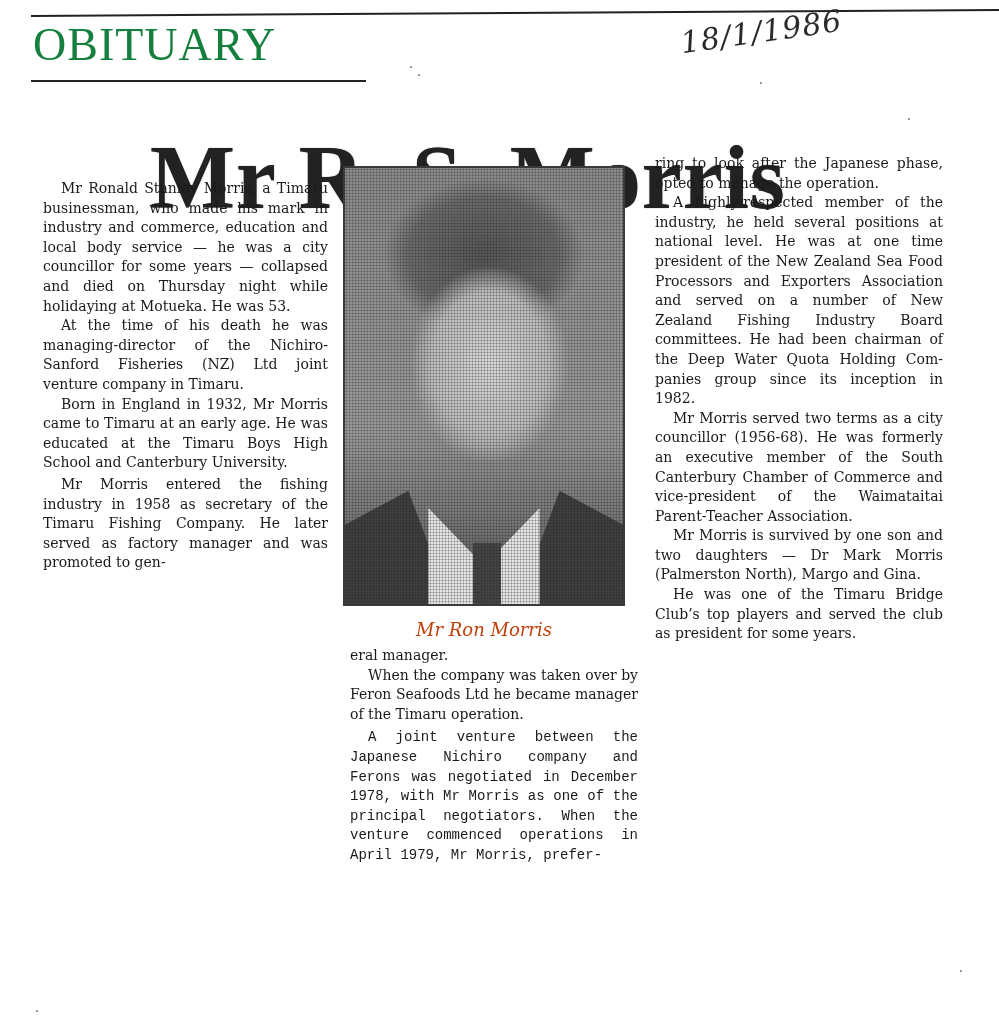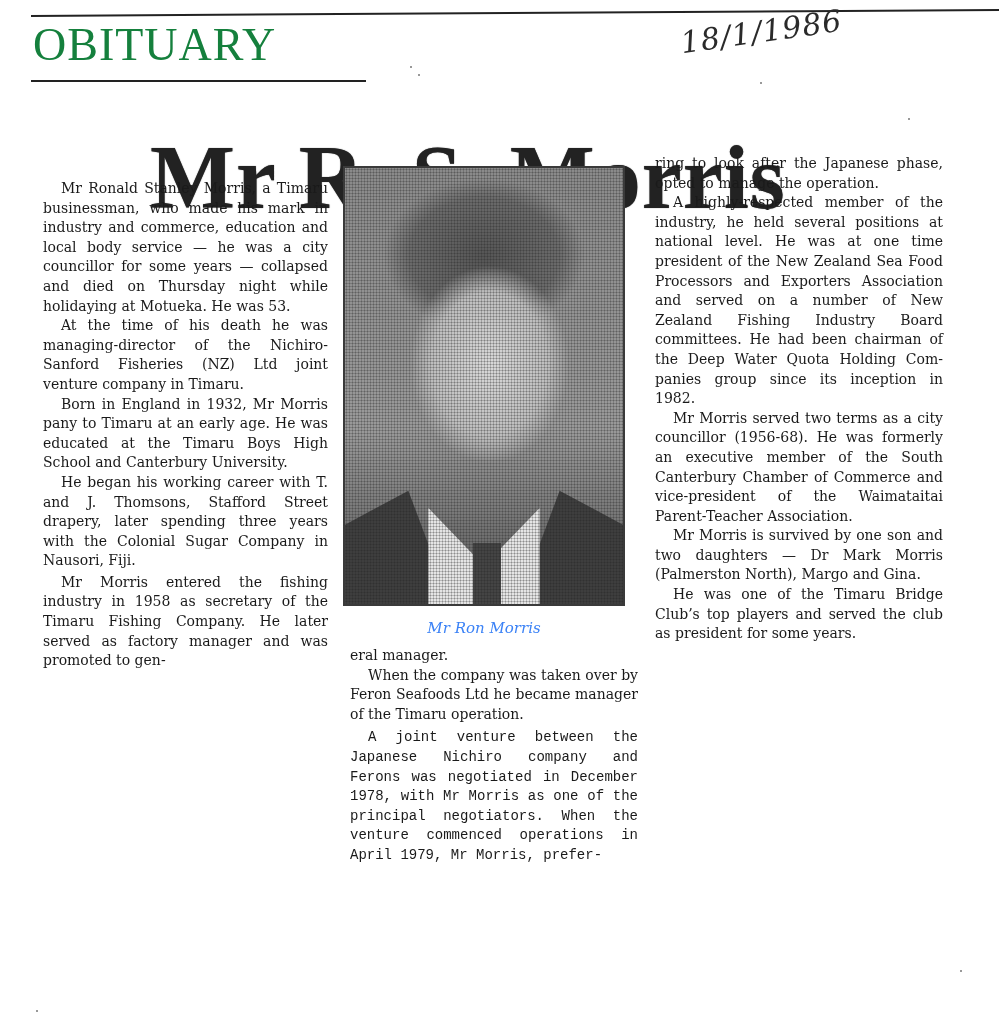--- a/index.html
+++ b/index.html
@@ -65,40 +65,39 @@
       position: absolute; left: 0; bottom: 0; width: 38%; height: 26%;
       background: #3e3e3e; clip-path: polygon(0 30%, 60% 0, 100% 100%, 0 100%);
     }
     .photo .jacket-r {
       position: absolute; right: 0; bottom: 0; width: 38%; height: 26%;
       background: #3e3e3e; clip-path: polygon(40% 0, 100% 30%, 100% 100%, 0 100%);
     }
     .caption {
       position: absolute; left: 343px; top: 619px; width: 282px; text-align: center;
       font-family: "DejaVu Serif", serif; font-style: italic;
-      font-size: 15px; color: #3b82f6;
+      font-size: 18px; color: #c2410c;
     }
     .speck { position: absolute; width: 2px; height: 2px; background: #777; border-radius: 50%; }
   </style>
 </head>
 <body>
 
 <div class="rule" style="left:31px; top:12px; width:968px; transform:rotate(-0.35deg);"></div>
 <div class="rule" style="left:31px; top:80px; width:335px;"></div>
 
 <div class="kicker">OBITUARY</div>
 <div class="date-handwritten">18/1/1986</div>
 
 <h1 class="headline">Mr R. S. Morris</h1>
 
 <div class="col col1">
   <p>Mr Ronald Stanley Morris, a Timaru busi­nessman, who made his mark in industry and com­merce, education and local body service — he was a city councillor for some years — collapsed and died on Thursday night while holidaying at Motueka. He was 53.</p>
   <p>At the time of his death he was managing-director of the Nichiro-Sanford Fisheries (NZ) Ltd joint venture company in Timaru.</p>
-  <p>Born in England in 1932, Mr Morris pany to Timaru at an early age. He was educated at the Timaru Boys High School and Can­terbury University.</p>
-  <p>He began his working career with T. and J. Thomsons, Stafford Street drapery, later spending three years with the Colo­nial Sugar Company in Nausori, Fiji.</p>
+  <p>Born in England in 1932, Mr Morris came to Timaru at an early age. He was educated at the Timaru Boys High School and Can­terbury University.</p>
   <p style="margin-top:2px;">Mr Morris entered the fishing industry in 1958 as secretary of the Timaru Fishing Company. He later served as factory manager and was promoted to gen-</p>
 </div>
 
 <div class="photo" aria-label="Portrait photograph of Mr Ron Morris">
   <div class="jacket-l"></div>
   <div class="jacket-r"></div>
   <div class="collar"></div>
   <div class="tie"></div>
 </div>
 <div class="caption">Mr Ron Morris</div>

